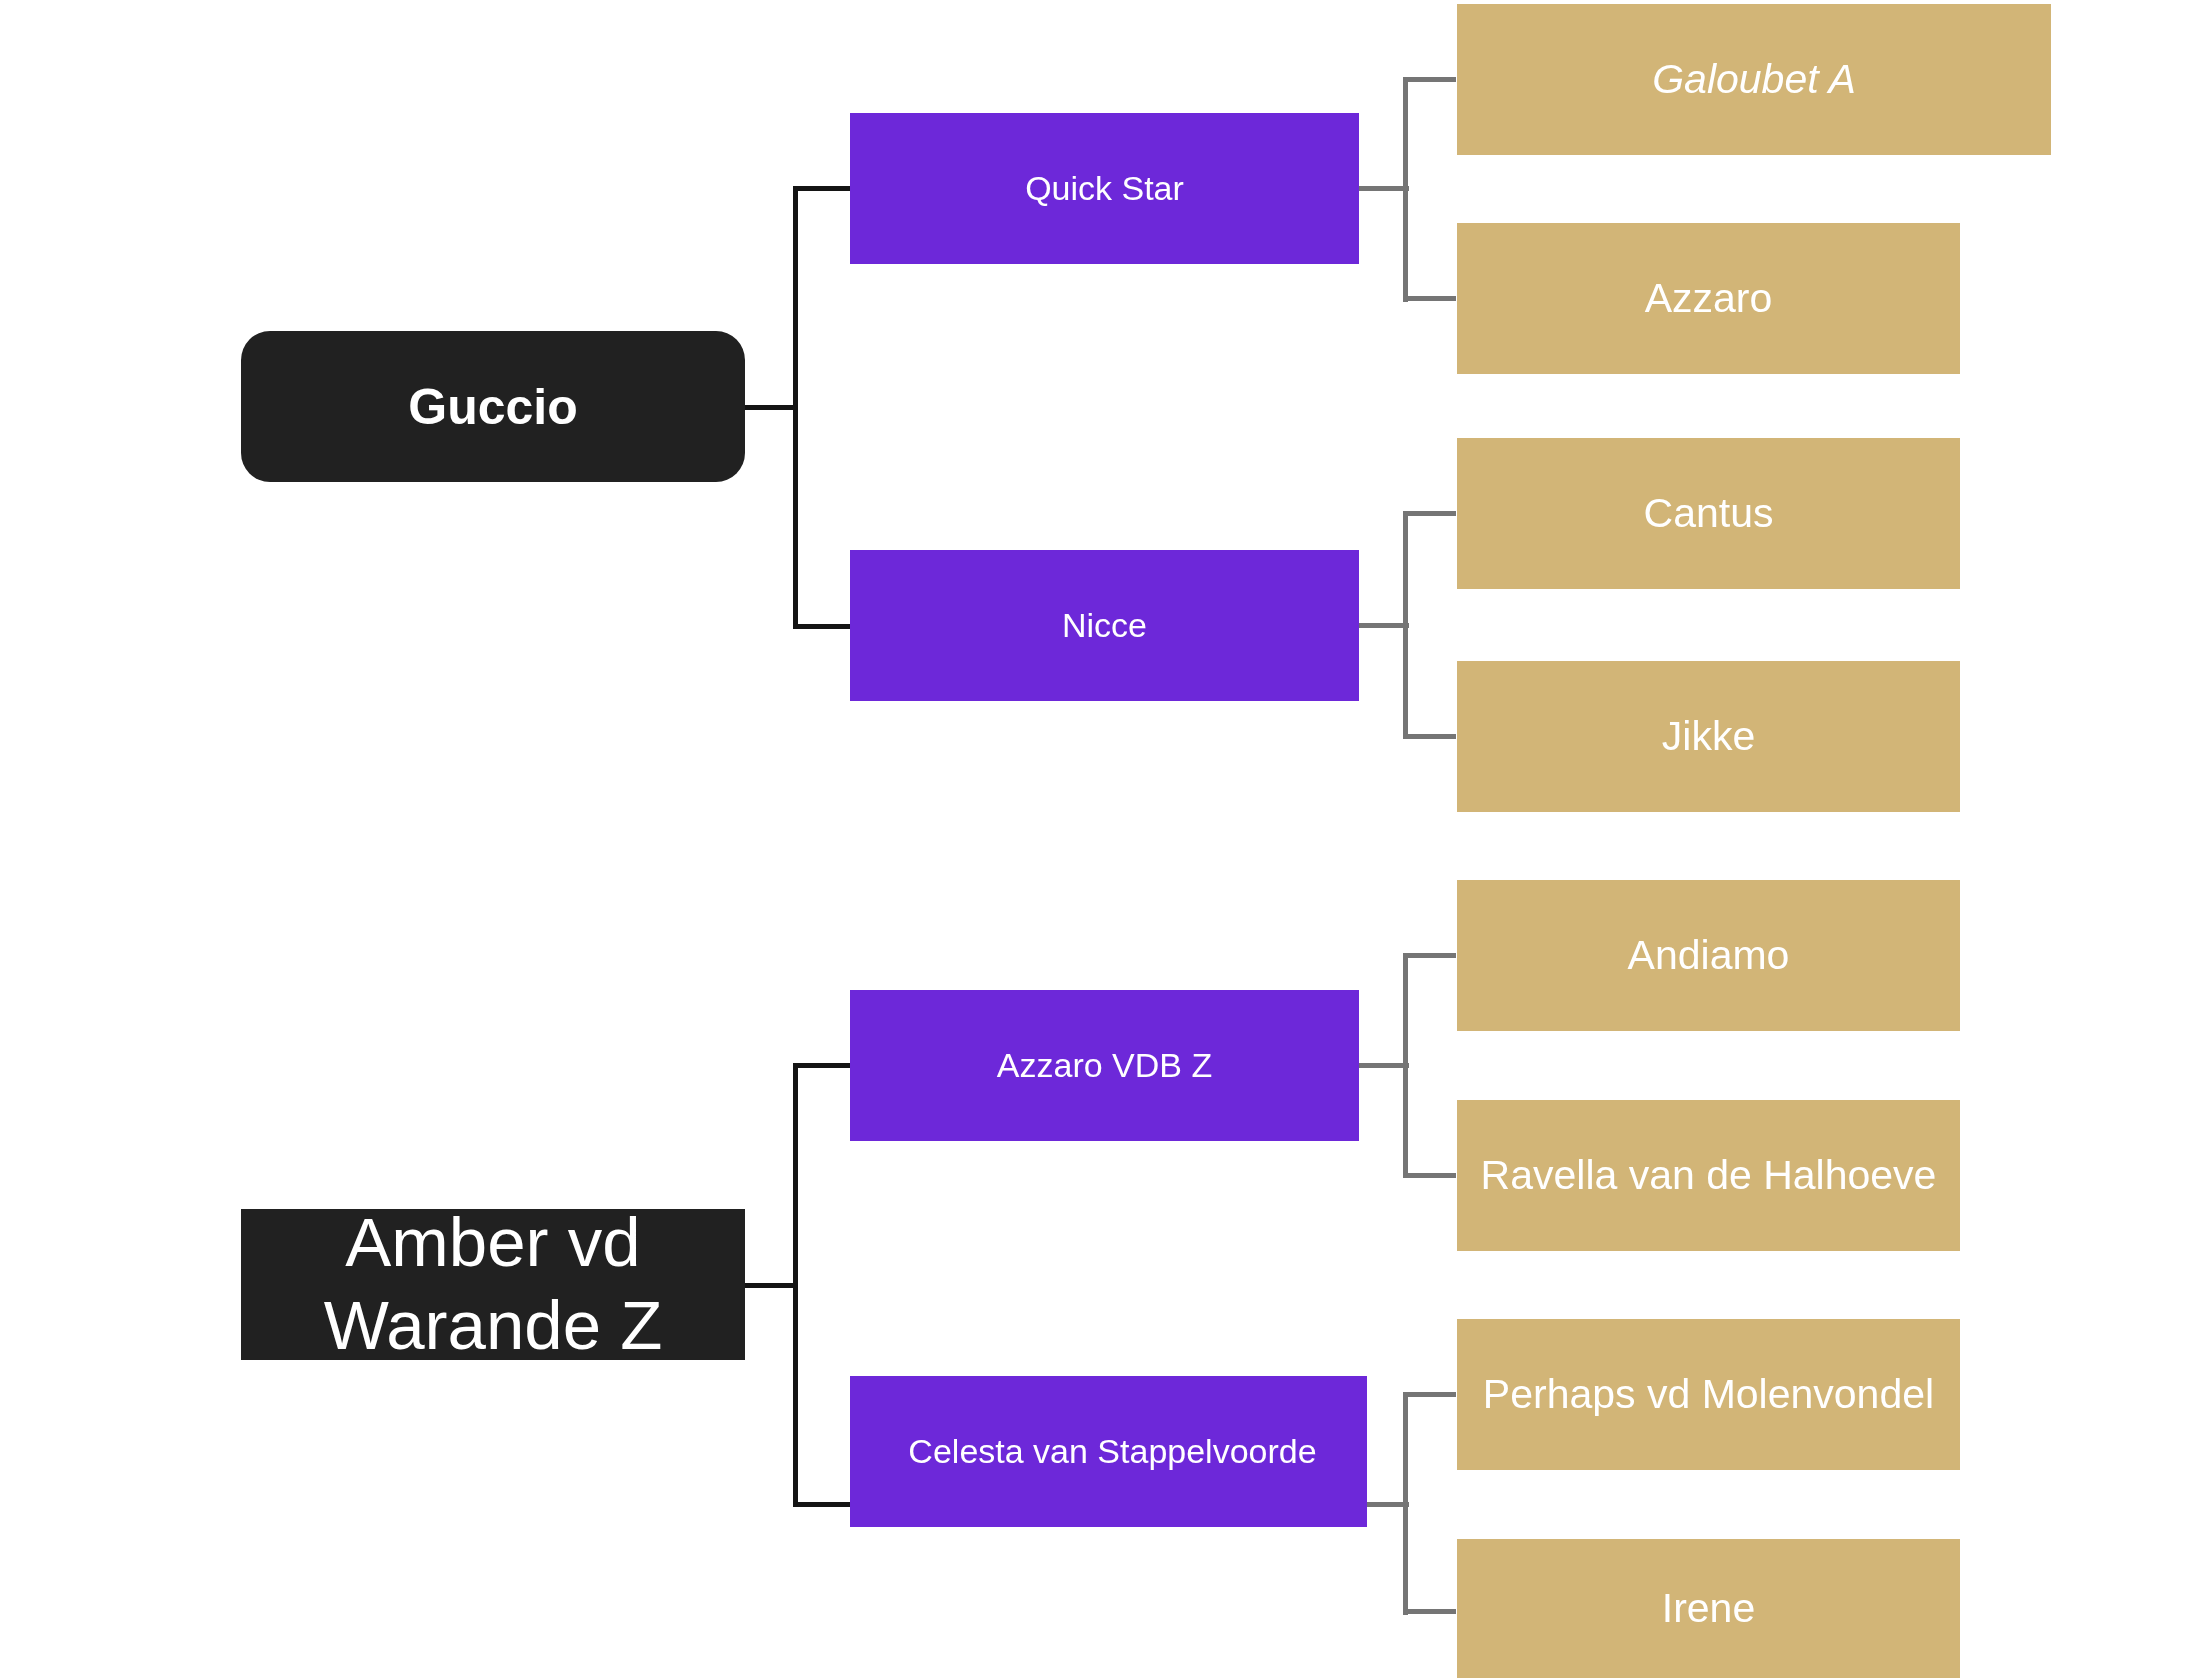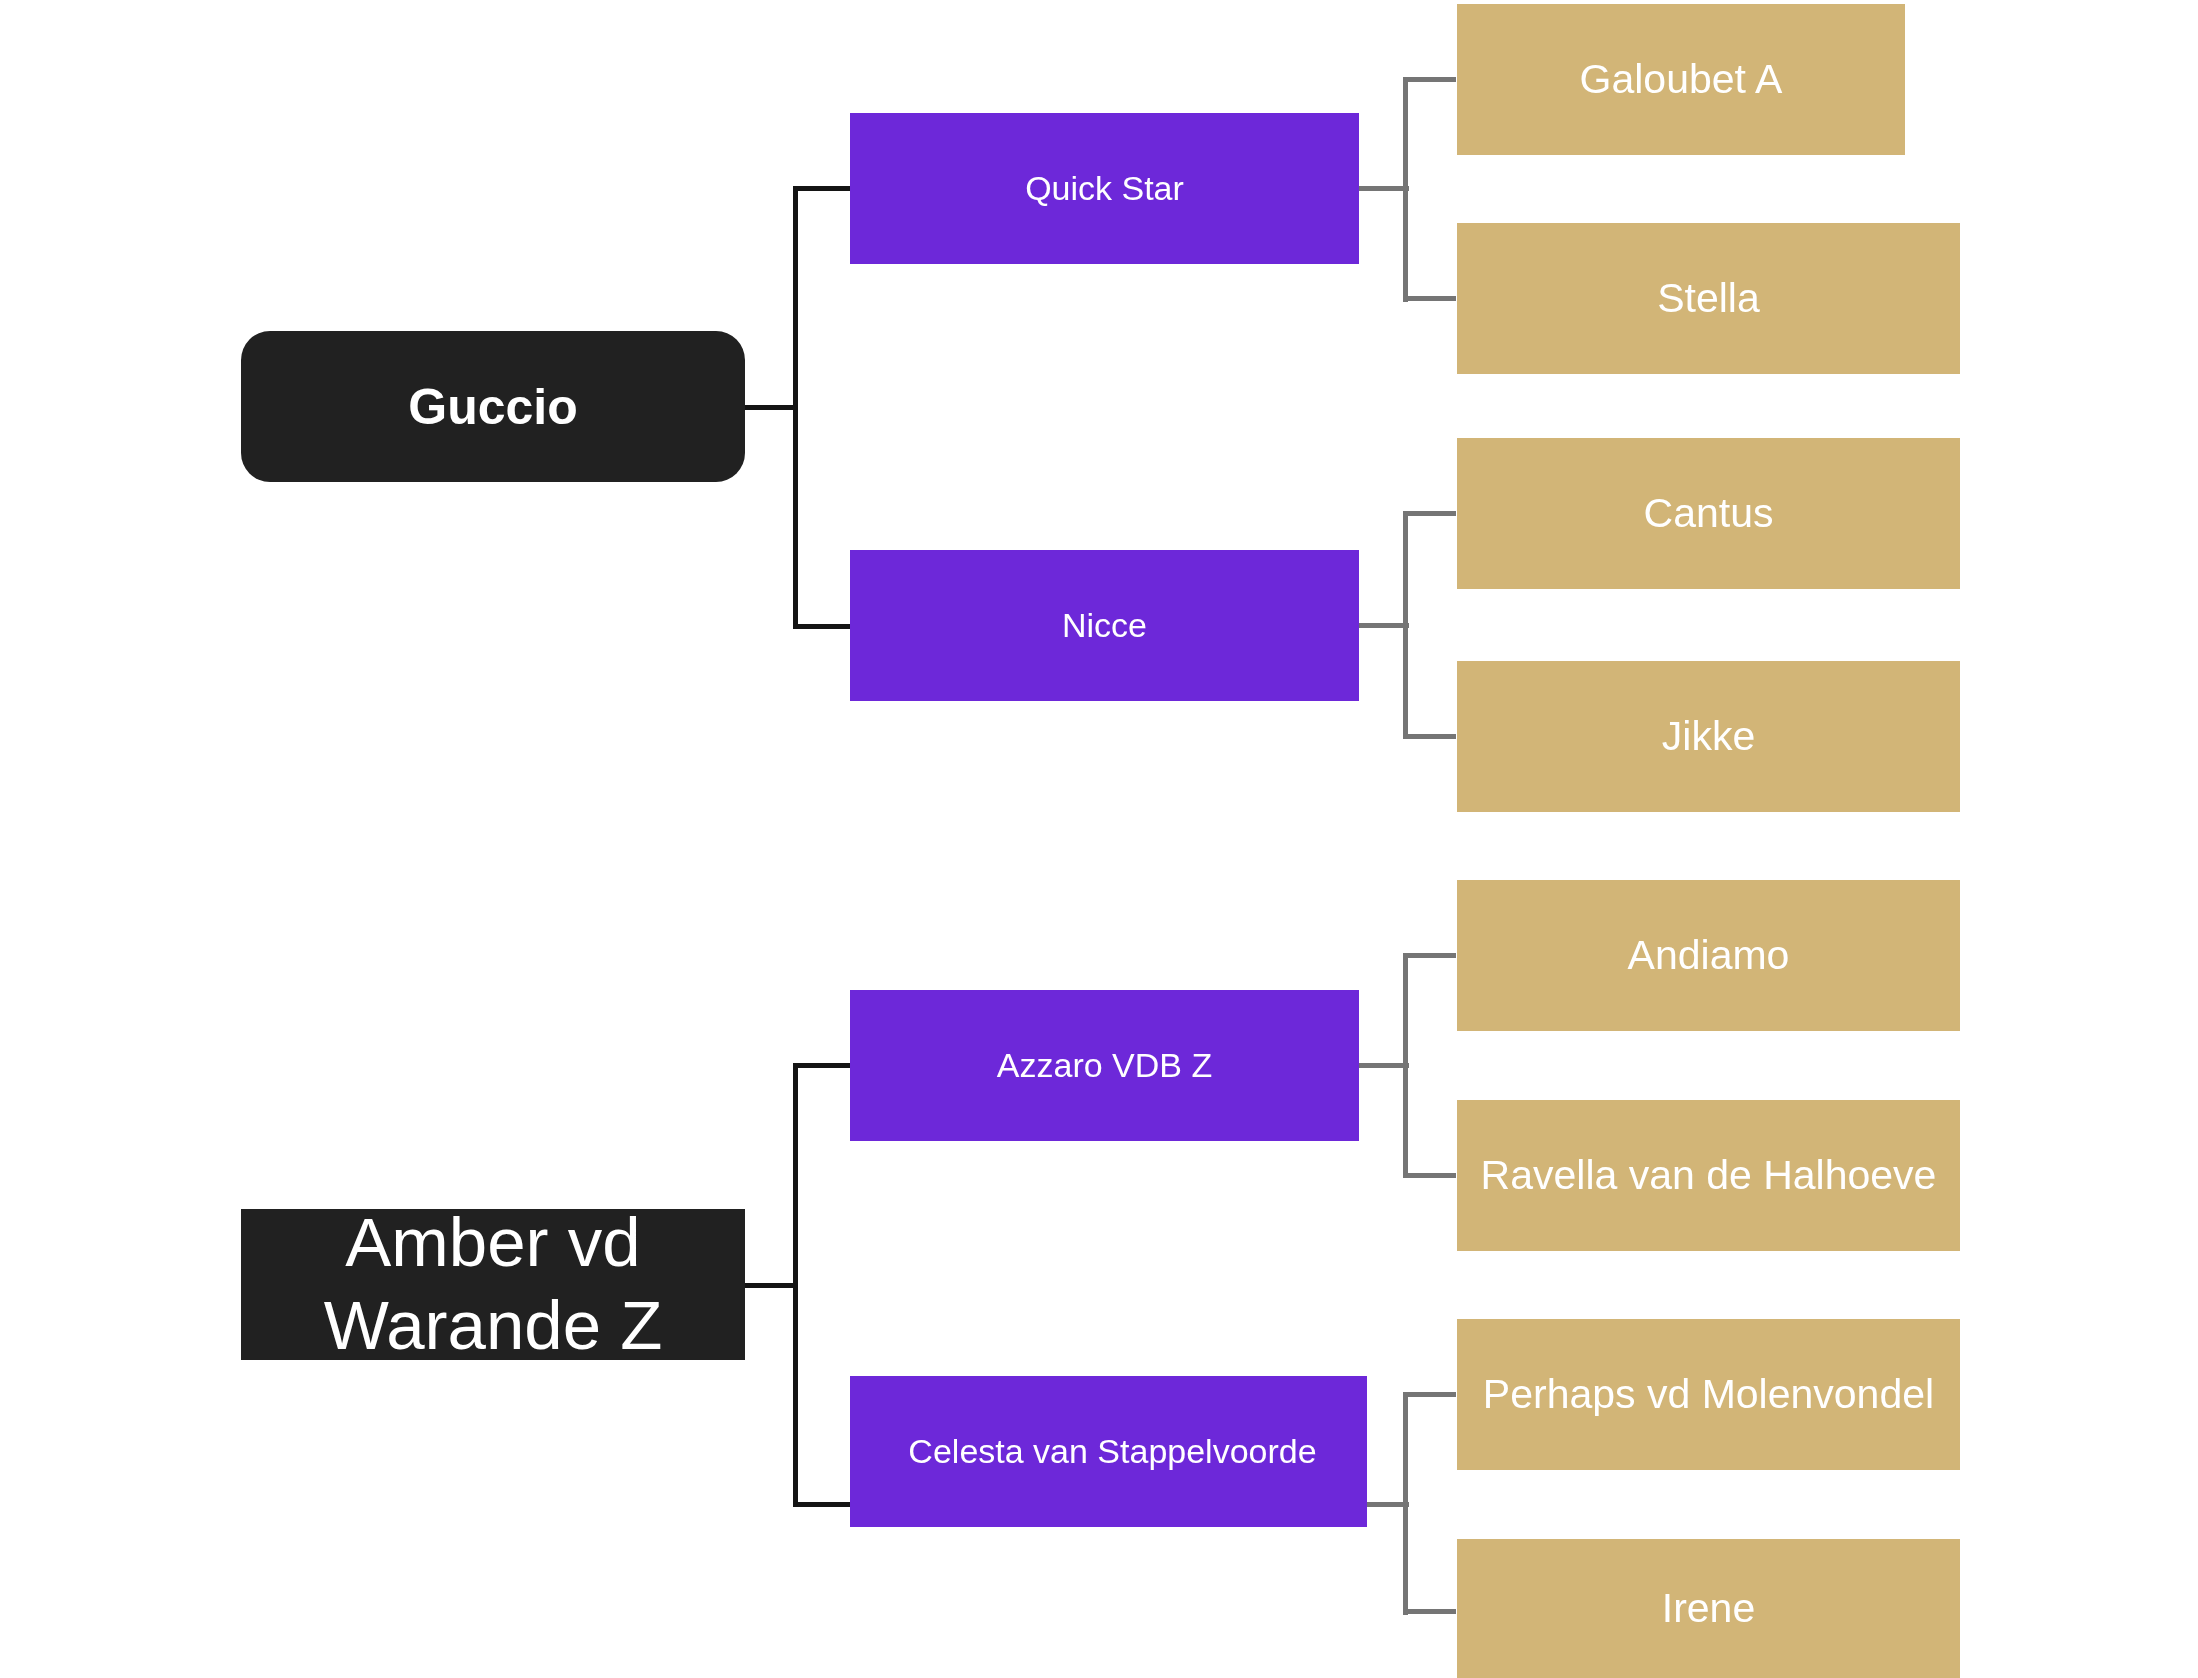--- a/index.html
+++ b/index.html
@@ -57,26 +57,26 @@
     </div>
 
     <div class="node gen2" style="left:850px; top:113px; width:509px; height:151px;">
       <span>Quick Star</span>
     </div>
 
     <div class="node gen2" style="left:850px; top:550px; width:509px; height:151px;">
       <span>Nicce</span>
     </div>
 
-    <div class="node gen3" style="left:1457px; top:3.6px; width:448px; height:151px;">
+    <div class="node gen3" style="left:1457px; top:3.6px; width:594px; height:151px;font-style:italic;">
       <span>Galoubet A</span>
     </div>
 
     <div class="node gen3" style="left:1457px; top:223px; width:503px; height:151px;">
-      <span>Stella</span>
+      <span>Azzaro</span>
     </div>
 
     <div class="node gen3" style="left:1457px; top:438px; width:503px; height:151px;">
       <span>Cantus</span>
     </div>
 
     <div class="node gen3" style="left:1457px; top:661px; width:503px; height:151px;">
       <span>Jikke</span>
     </div>
 

